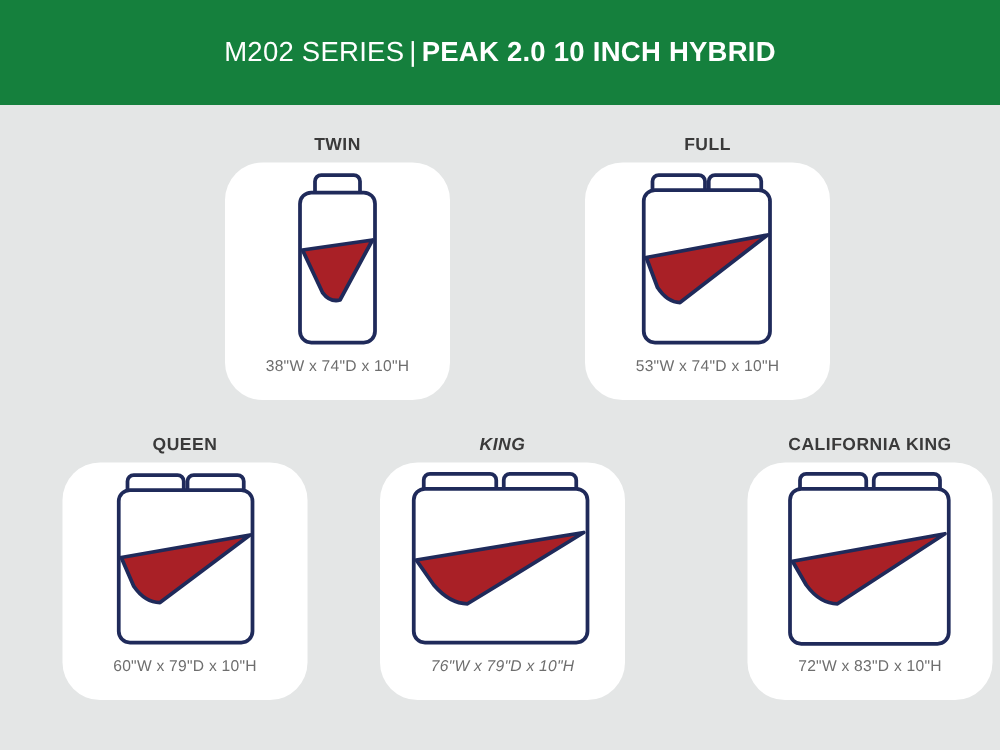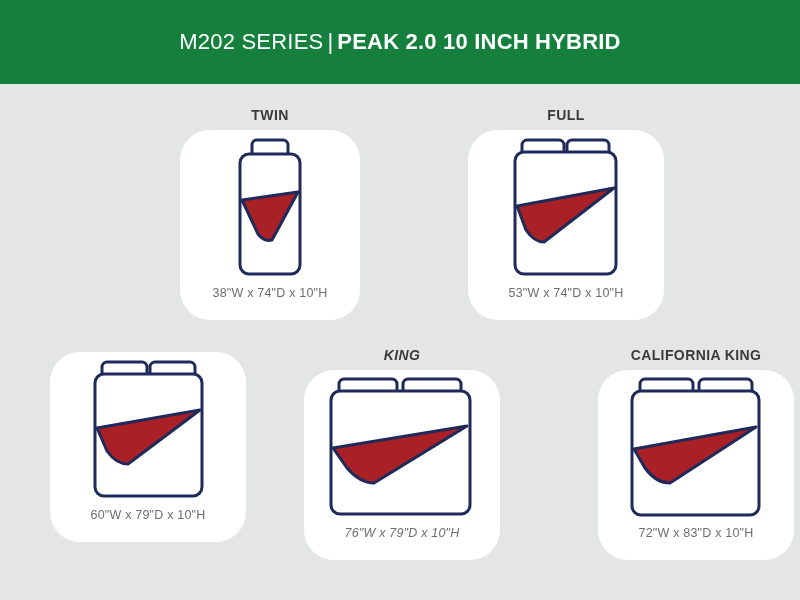--- a/index.html
+++ b/index.html
@@ -116,20 +116,21 @@
         <rect x="54" y="10" width="42" height="32" rx="5" ry="5" fill="#ffffff" stroke="#1f2a5a" stroke-width="3"></rect>
         <rect x="99" y="10" width="42" height="32" rx="5" ry="5" fill="#ffffff" stroke="#1f2a5a" stroke-width="3"></rect>
         <rect x="47" y="22" width="101" height="122" rx="9" ry="9" fill="#ffffff" stroke="#1f2a5a" stroke-width="3"></rect>
         <path d="M 49 76 L 146 58 L 76 112 Q 66 112 58 100 Z" fill="#a92026" stroke="#1f2a5a" stroke-width="3" stroke-linejoin="round"></path>
       </svg>
       <div class="size-dims" style="margin-top:6px;">53"W x 74"D x 10"H</div>
     </div>
   </div>
 
   <div class="size-card-wrap" style="left:50px; top:346px; width:196px;">
+    <div class="size-title">QUEEN</div>
     <div class="size-card" style="width:196px; height:190px; margin-top:6px;">
       <svg class="bed-figure" width="196" height="150" viewBox="0 0 196 150">
         <rect x="52" y="10" width="45" height="33" rx="5" ry="5" fill="#ffffff" stroke="#1f2a5a" stroke-width="3"></rect>
         <rect x="100" y="10" width="45" height="33" rx="5" ry="5" fill="#ffffff" stroke="#1f2a5a" stroke-width="3"></rect>
         <rect x="45" y="22" width="107" height="122" rx="9" ry="9" fill="#ffffff" stroke="#1f2a5a" stroke-width="3"></rect>
         <path d="M 47 76 L 150 58 L 78 112 Q 66 112 57 99 Z" fill="#a92026" stroke="#1f2a5a" stroke-width="3" stroke-linejoin="round"></path>
       </svg>
       <div class="size-dims" style="margin-top:6px;">60"W x 79"D x 10"H</div>
     </div>
   </div>

